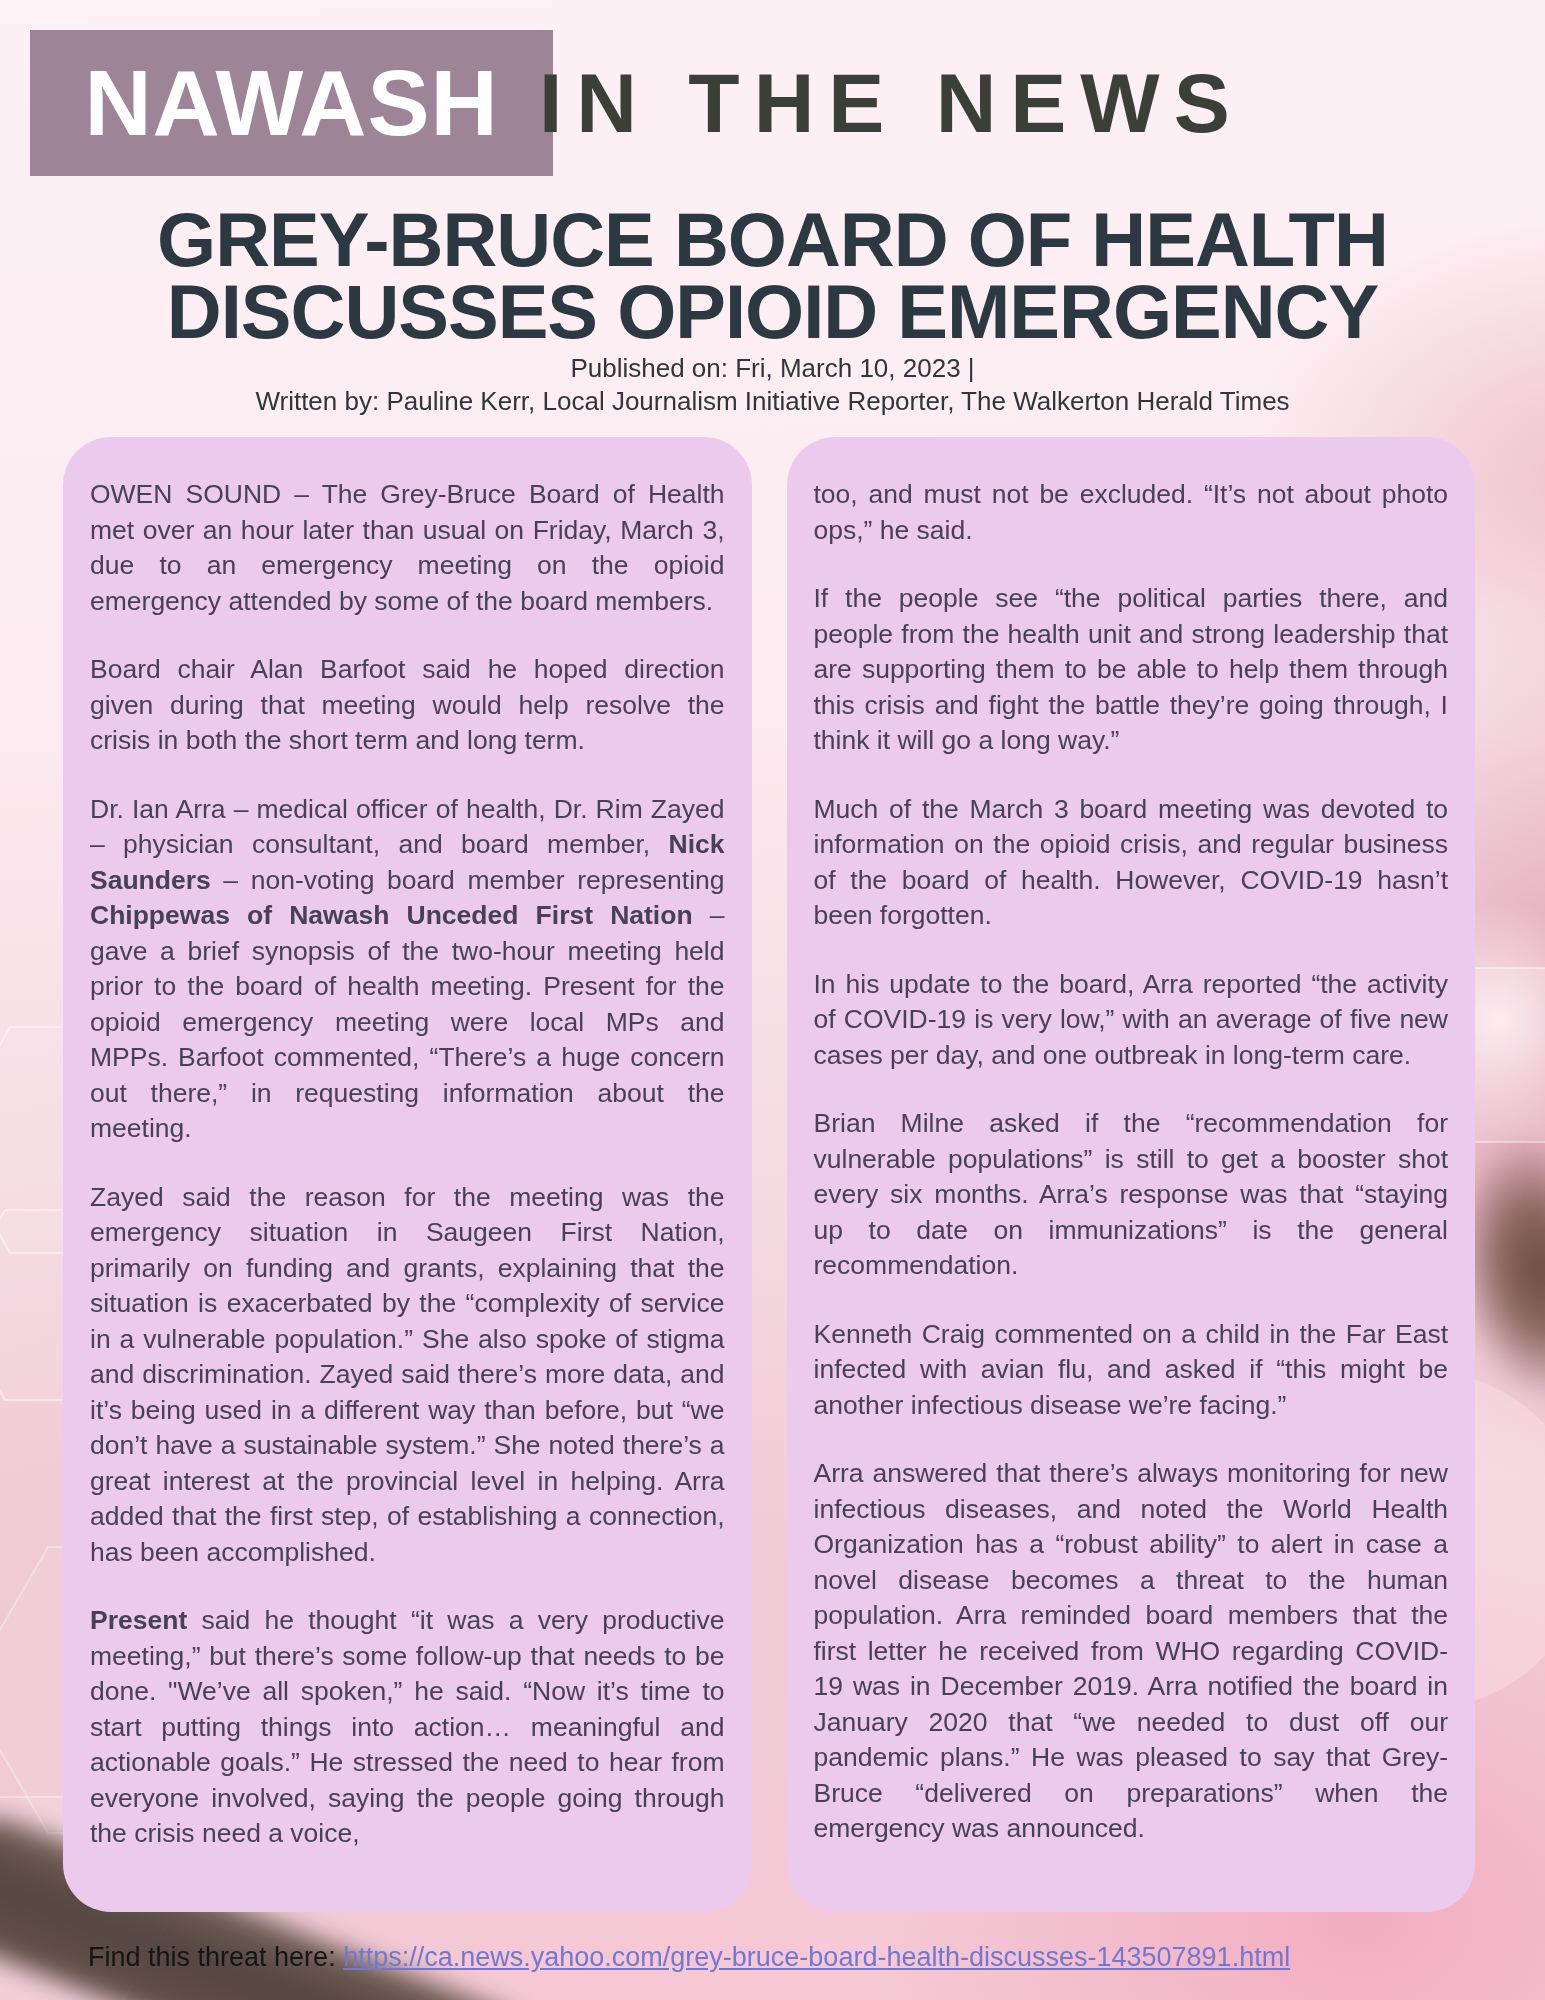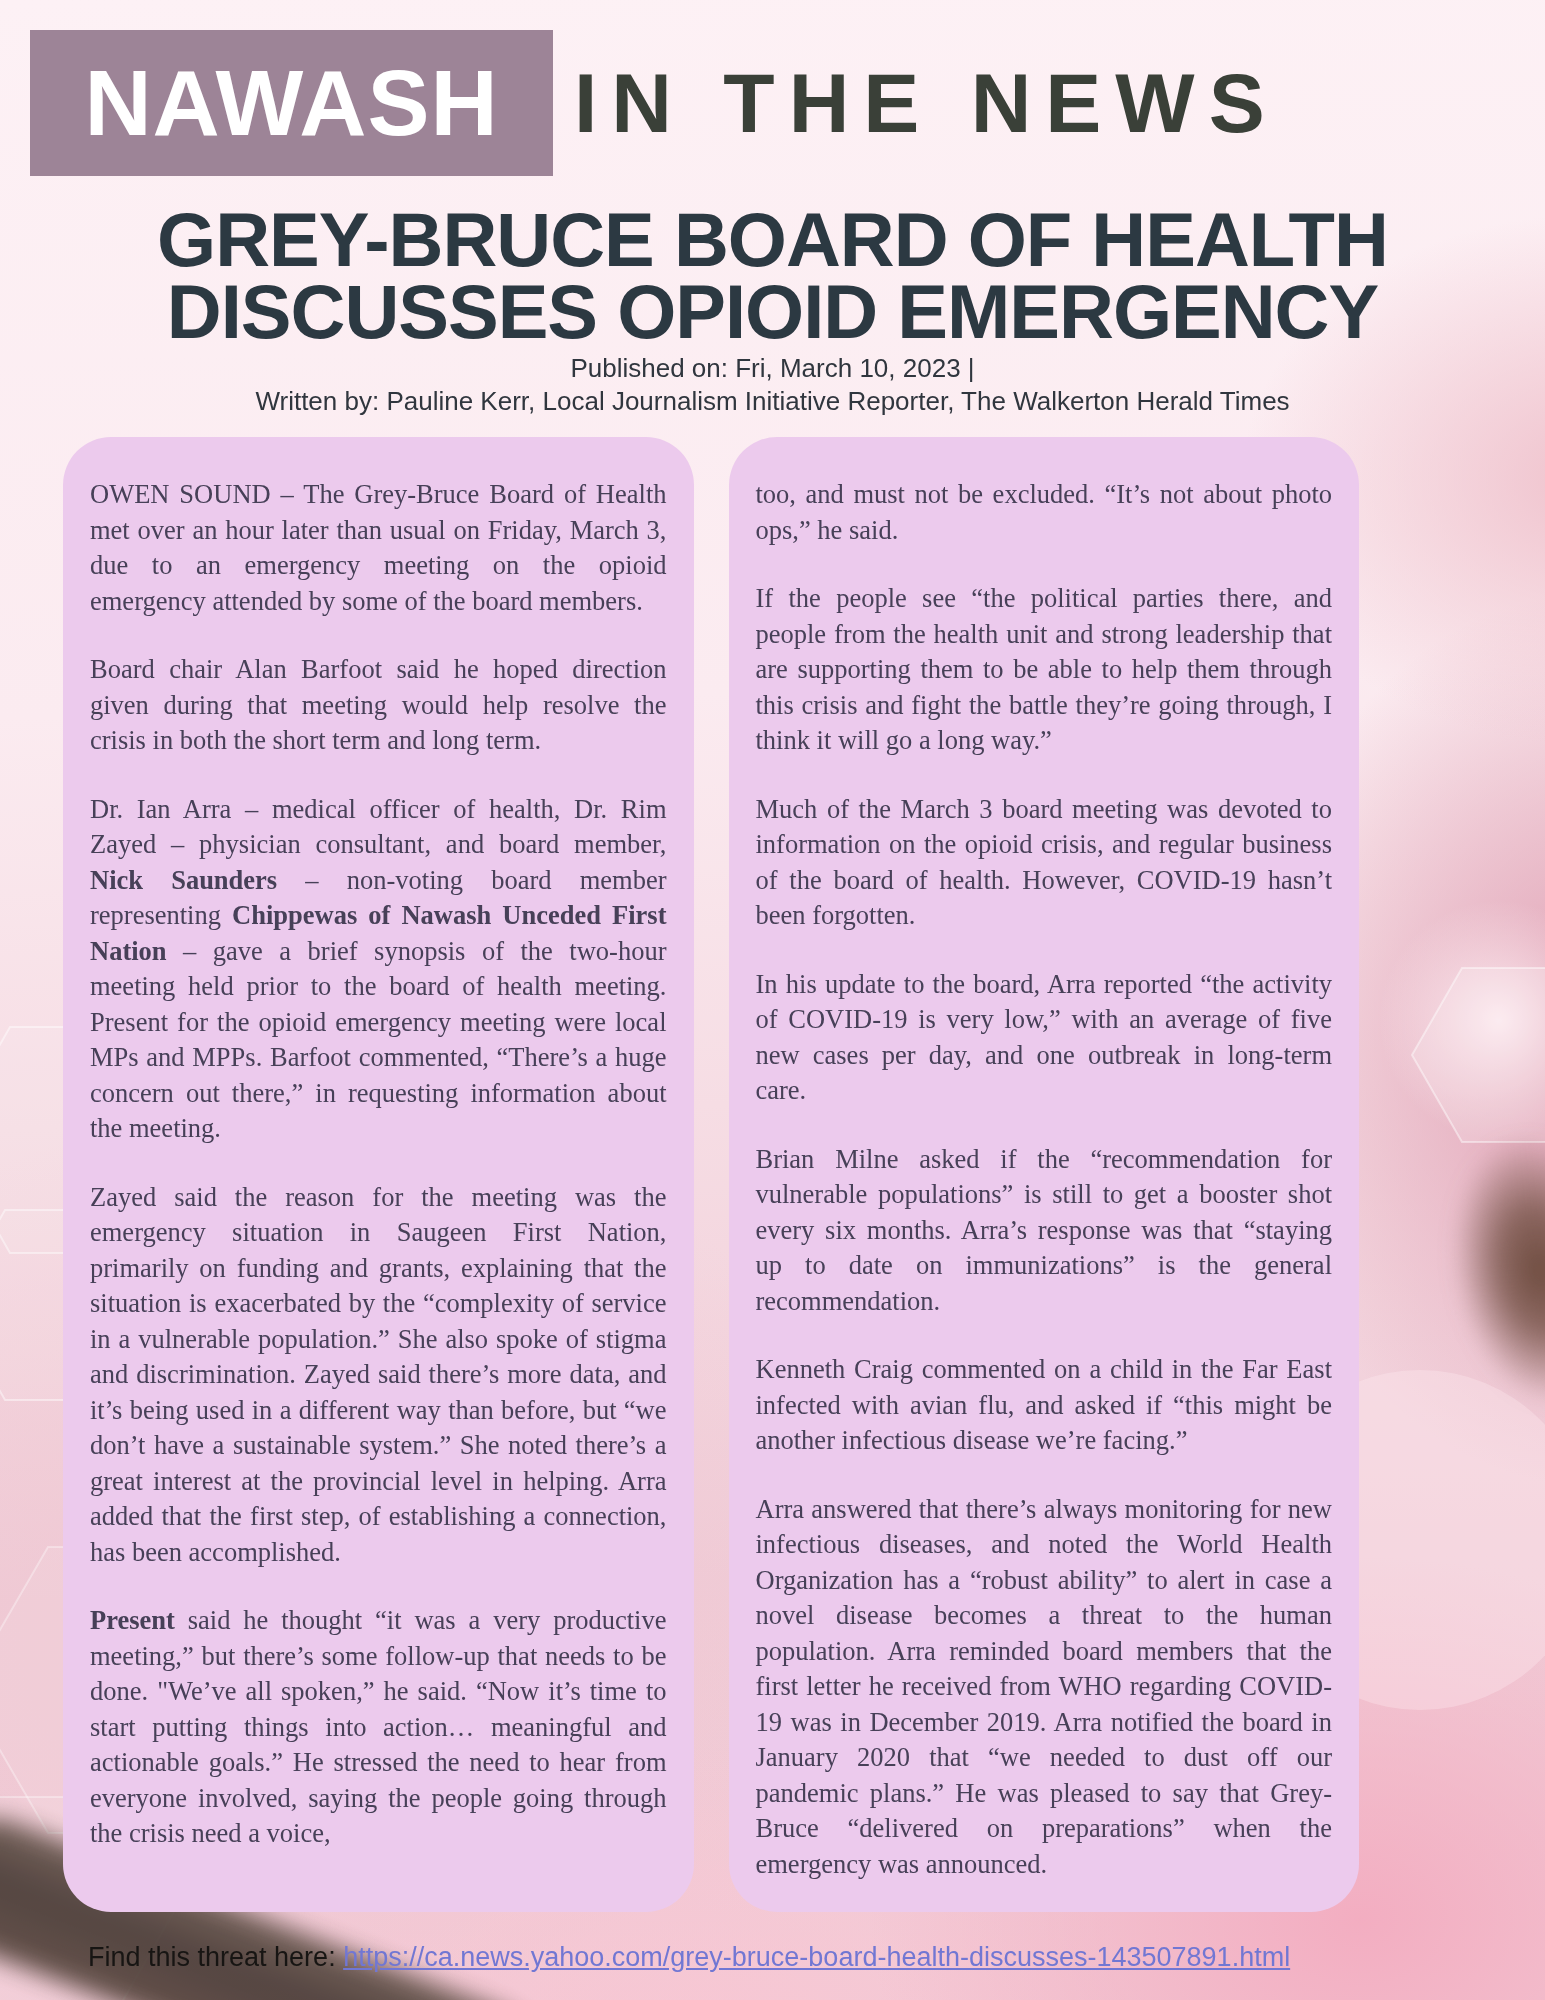--- a/index.html
+++ b/index.html
@@ -35,36 +35,36 @@
 
   .brand-box{
     position:absolute;left:30px;top:30px;width:523px;height:146px;
     background:var(--brand-bg,#9d8497);
     display:flex;align-items:center;justify-content:center;
   }
   .brand-text{
     color:var(--brand-fg,#ffffff);font-size:93px;font-weight:800;letter-spacing:1px;
   }
   .header-title{
-    position:absolute;left:574px;top:30px;height:146px;display:flex;align-items:center;
+    position:absolute;left:539px;top:30px;height:146px;display:flex;align-items:center;
     font-size:84px;font-weight:800;letter-spacing:14px;color:var(--header-title-color,#3a4038);
     white-space:nowrap;
   }
   .headline{
     position:absolute;top:204px;left:0;width:100%;margin:0;
     text-align:center;font-size:76px;line-height:72px;font-weight:800;
     letter-spacing:-1px;color:var(--headline-color,#2c3942);
   }
   .pub-info{
     position:absolute;top:352px;left:0;width:100%;
     text-align:center;font-size:26px;line-height:33px;color:var(--meta-color,#30363e);
   }
   .columns{
-    position:absolute;left:63px;top:437px;width:1296px;height:1475px;
-    display:flex;gap:35px;font-family:Liberation Serif, serif;
+    position:absolute;left:63px;top:437px;width:1412px;height:1475px;
+    display:flex;gap:35px;
   }
   .article-col{
     flex:1;box-sizing:border-box;overflow:hidden;
     background:var(--column-bg,#eccaed);
     border-radius:48px;
     padding:40px 27px 24px 27px;
     font-size:26.5px;line-height:35.5px;color:var(--body-color,#474058);
     text-align:justify;
   }
   .article-col p{margin:0 0 33px 0;}

